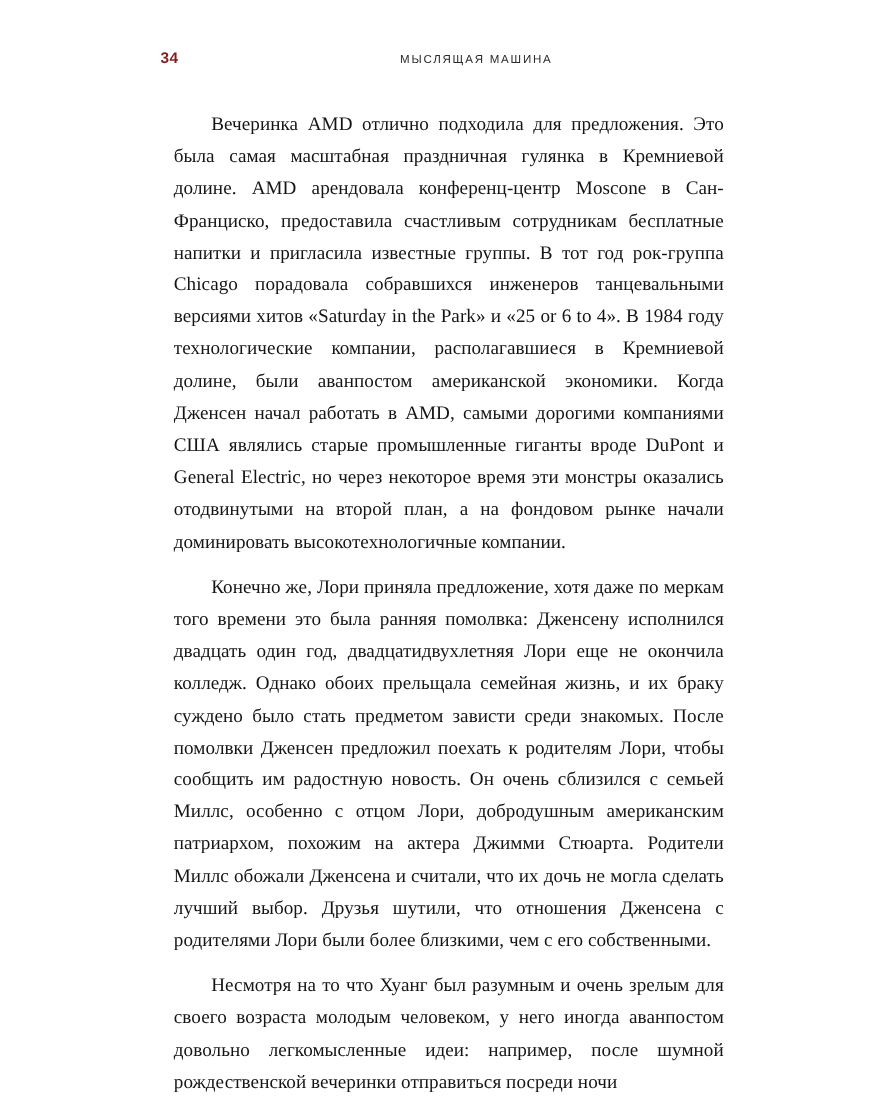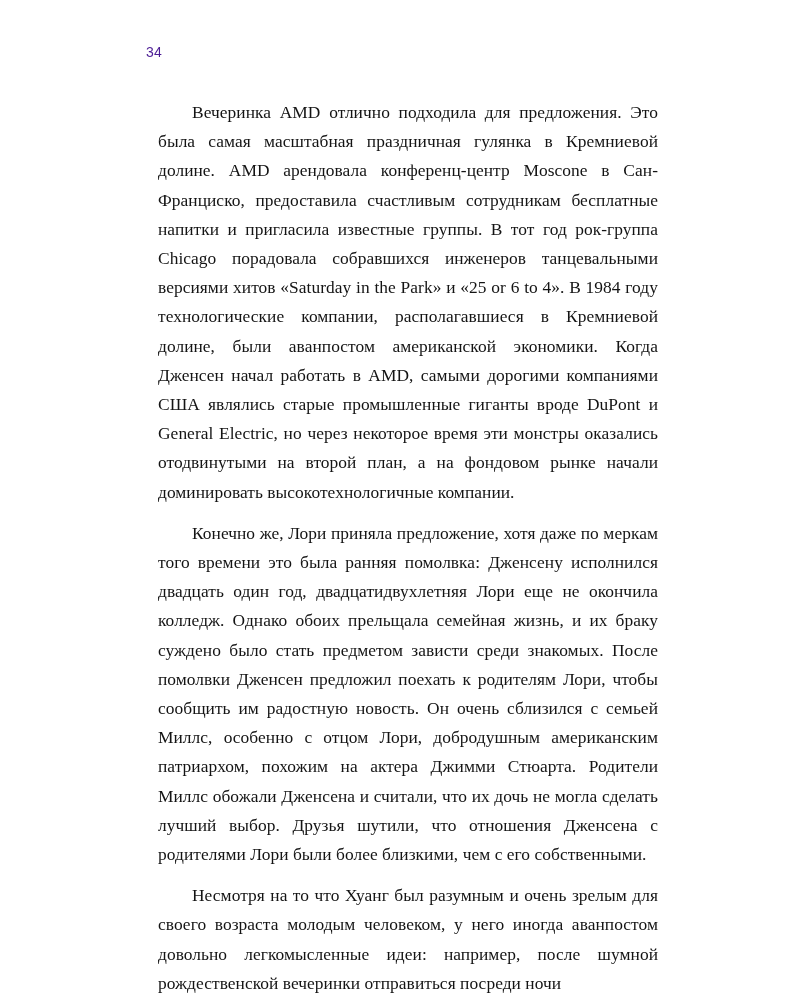--- a/index.html
+++ b/index.html
@@ -25,23 +25,23 @@
   .running-head {
     display: flex;
     align-items: baseline;
     justify-content: flex-start;
     height: 24px;
     margin-bottom: 30px;
   }
   .folio {
     font-family: "Liberation Sans", "DejaVu Sans", sans-serif;
     font-size: 14px;
-    font-weight: 400;
+    font-weight: 700;
     letter-spacing: 0.2px;
-    color: #4c1d95;
+    color: #7f1d1d;
     width: 90px;
   }
   .book-title {
     flex: 1;
     text-align: center;
     font-family: "Liberation Sans", "DejaVu Sans", sans-serif;
     font-size: 10.5px;
     letter-spacing: 1.6px;
     color: #2b2b2b;
     text-transform: uppercase;
@@ -61,20 +61,21 @@
     hyphens: manual;
   }
 </style>
 </head>
 <body>
 
 <div class="page">
 
   <div class="running-head">
     <div class="folio">34</div>
+    <div class="book-title">МЫСЛЯЩАЯ МАШИНА</div>
   </div>
 
   <div class="body-text">
     <p>Вечеринка AMD отлично подходила для предложения. Это была самая масштабная праздничная гулянка в Кремниевой долине. AMD арендовала конференц-центр Moscone в Сан-Франциско, предоставила счастливым сотрудникам бесплатные напитки и пригласила известные группы. В тот год рок-группа Chicago порадовала собравшихся инженеров танцевальными версиями хитов «Saturday in the Park» и «25 or 6 to 4». В 1984 году технологические компании, располагавшиеся в Кремниевой долине, были аванпостом американской экономики. Когда Дженсен начал работать в AMD, самыми дорогими компаниями США являлись старые промышленные гиганты вроде DuPont и General Electric, но через некоторое время эти монстры оказались отодвинутыми на второй план, а на фондовом рынке начали доминировать высокотехнологичные компании.</p>
     <p>Конечно же, Лори приняла предложение, хотя даже по меркам того времени это была ранняя помолвка: Дженсену исполнился двадцать один год, двадцатидвухлетняя Лори еще не окончила колледж. Однако обоих прельщала семейная жизнь, и их браку суждено было стать предметом зависти среди знакомых. После помолвки Дженсен предложил поехать к родителям Лори, чтобы сообщить им радостную новость. Он очень сблизился с семьей Миллс, особенно с отцом Лори, добродушным американским патриархом, похожим на актера Джимми Стюарта. Родители Миллс обожали Дженсена и считали, что их дочь не могла сделать лучший выбор. Друзья шутили, что отношения Дженсена с родителями Лори были более близкими, чем с его собственными.</p>
     <p>Несмотря на то что Хуанг был разумным и очень зрелым для своего возраста молодым человеком, у него иногда аванпостом довольно легкомысленные идеи: например, после шумной рождественской вечеринки отправиться посреди ночи</p>
   </div>
 
 </div>
 

